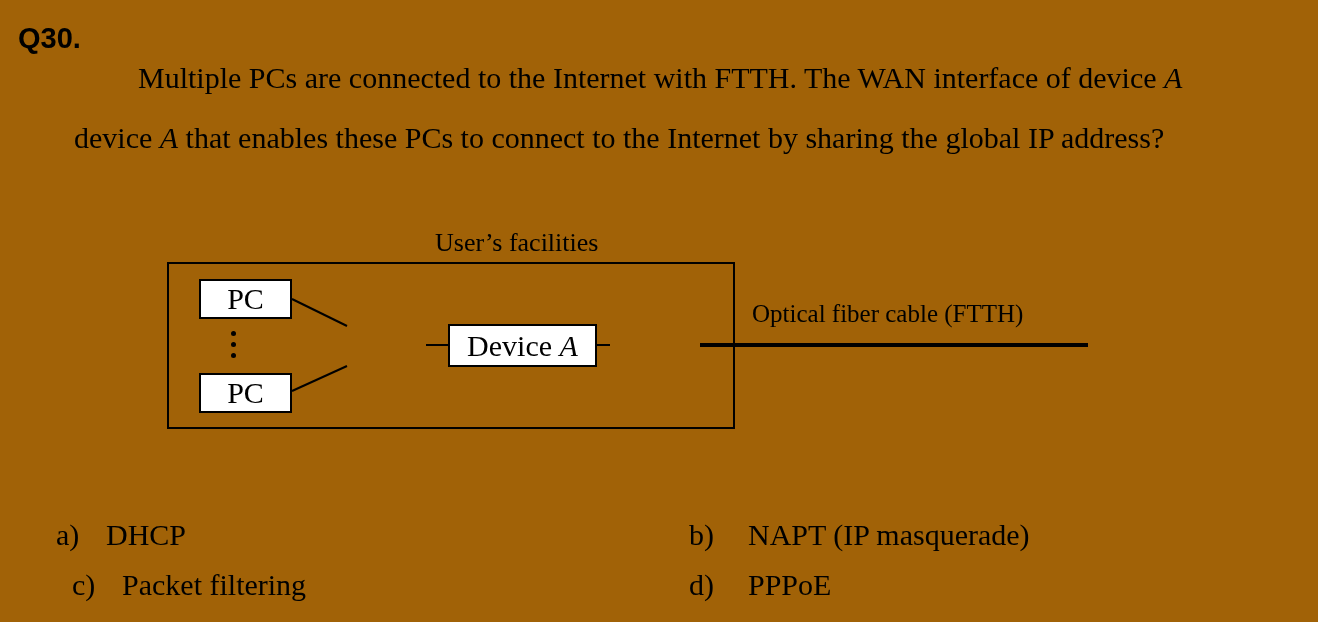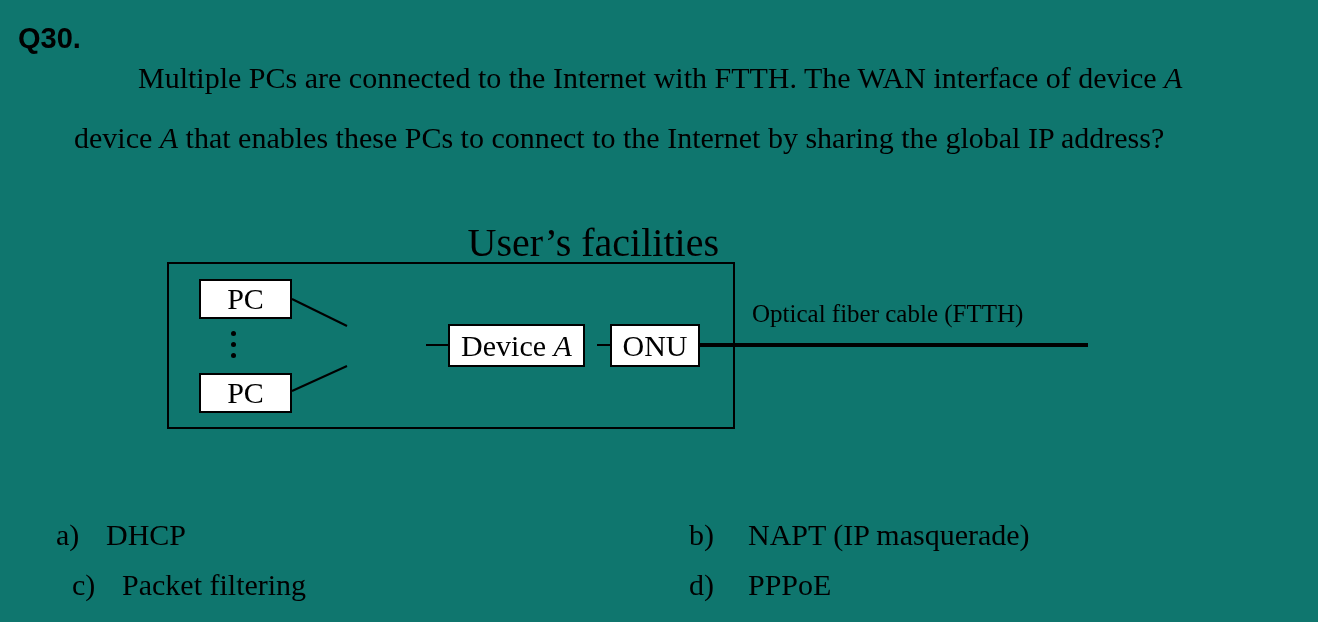--- a/index.html
+++ b/index.html
@@ -5,21 +5,21 @@
   html, body { margin: 0; padding: 0; }
   body {
     background: #ffffff;
     font-family: "Liberation Serif", serif;
     color: #000000;
   }
   #page {
     position: relative;
     width: 1318px;
     height: 622px;
-    background: #0f766e;
+    background: #a16207;
     overflow: hidden;
   }
   
   .qnum {
     position: absolute;
     left: 18px;
     top: 13px;
     height: 50px;
     line-height: 50px;
     font-family: "Liberation Sans", sans-serif;
@@ -34,27 +34,27 @@
     font-size: 30px;
     white-space: nowrap;
   }
   .qline1 { left: 138px; top: 13px; margin-top: 40px; }
   .qline2 { left: 74px;  top: 63px; }
   .qline3 { left: 74px;  top: 113px; }
 
   
   .facility-label {
     position: absolute;
-    left: 419px;
+    left: 435px;
     top: 227px;
     width: 300px;
     height: 32px;
     line-height: 32px;
-    font-size: 40px;
-    text-align: right;
+    font-size: 26px;
+    text-align: left;
     white-space: nowrap;
   }
   .outer-box {
     position: absolute;
     left: 167px;
     top: 262px;
     width: 568px;
     height: 167px;
     border: 2px solid #000;
     box-sizing: border-box;
@@ -67,21 +67,21 @@
     background: #fff;
     display: flex;
     align-items: center;
     justify-content: center;
     font-size: 30px;
     white-space: nowrap;
   }
   .pc1   { left: 199px; top: 279px; width: 93px;  height: 40px; }
   .pc2   { left: 199px; top: 373px; width: 93px;  height: 40px; }
   .hub   { left: 346px; top: 324px; width: 80px;  height: 43px; }
-  .devA  { left: 448px; top: 324px; width: 137px; height: 43px; }
+  .devA  { left: 448px; top: 324px; width: 149px; height: 43px; }
   .onu   { left: 610px; top: 324px; width: 90px;  height: 43px; }
   .dot {
     position: absolute;
     left: 231px;
     width: 5px;
     height: 5px;
     border-radius: 50%;
     background: #000;
   }
   .dot1 { top: 331px; }
@@ -148,23 +148,20 @@
 
   <div class="node pc2">
     <span>PC</span>
   </div>
 
 
   <div class="node devA">
     <span><span>Device </span><span style="font-style: italic;">A</span></span>
   </div>
 
-  <div class="node onu">
-    <span>ONU</span>
-  </div>
 
   <div class="hline conn-hub-dev"></div>
   <div class="hline conn-dev-onu"></div>
   <div class="hline fiber-line"></div>
   <div class="fiber-label">Optical fiber cable (FTTH)</div>
 
   <svg class="diag-lines" viewBox="0 0 1318 622" xmlns="http://www.w3.org/2000/svg">
     <line x1="292" y1="299" x2="347" y2="326" stroke="#000" stroke-width="2"></line>
     <line x1="292" y1="391" x2="347" y2="366" stroke="#000" stroke-width="2"></line>
   </svg>

